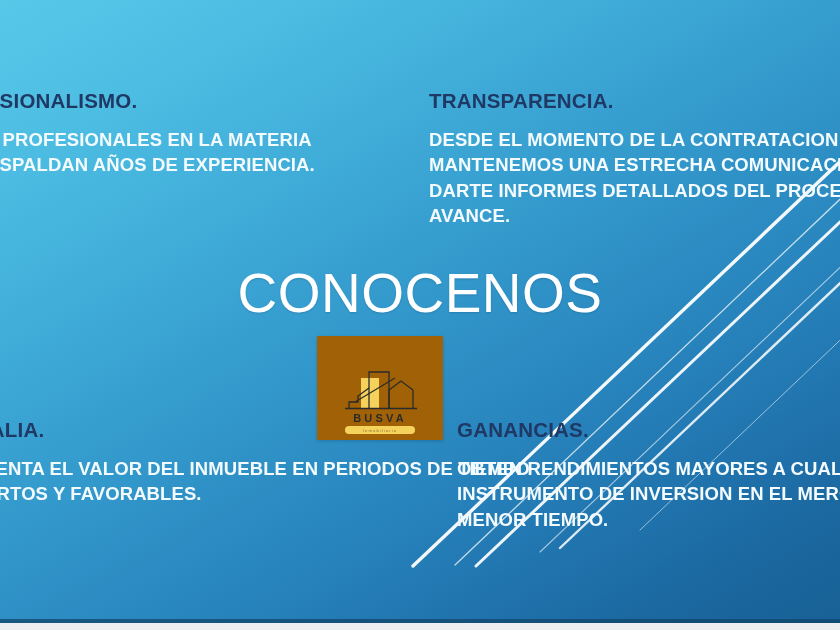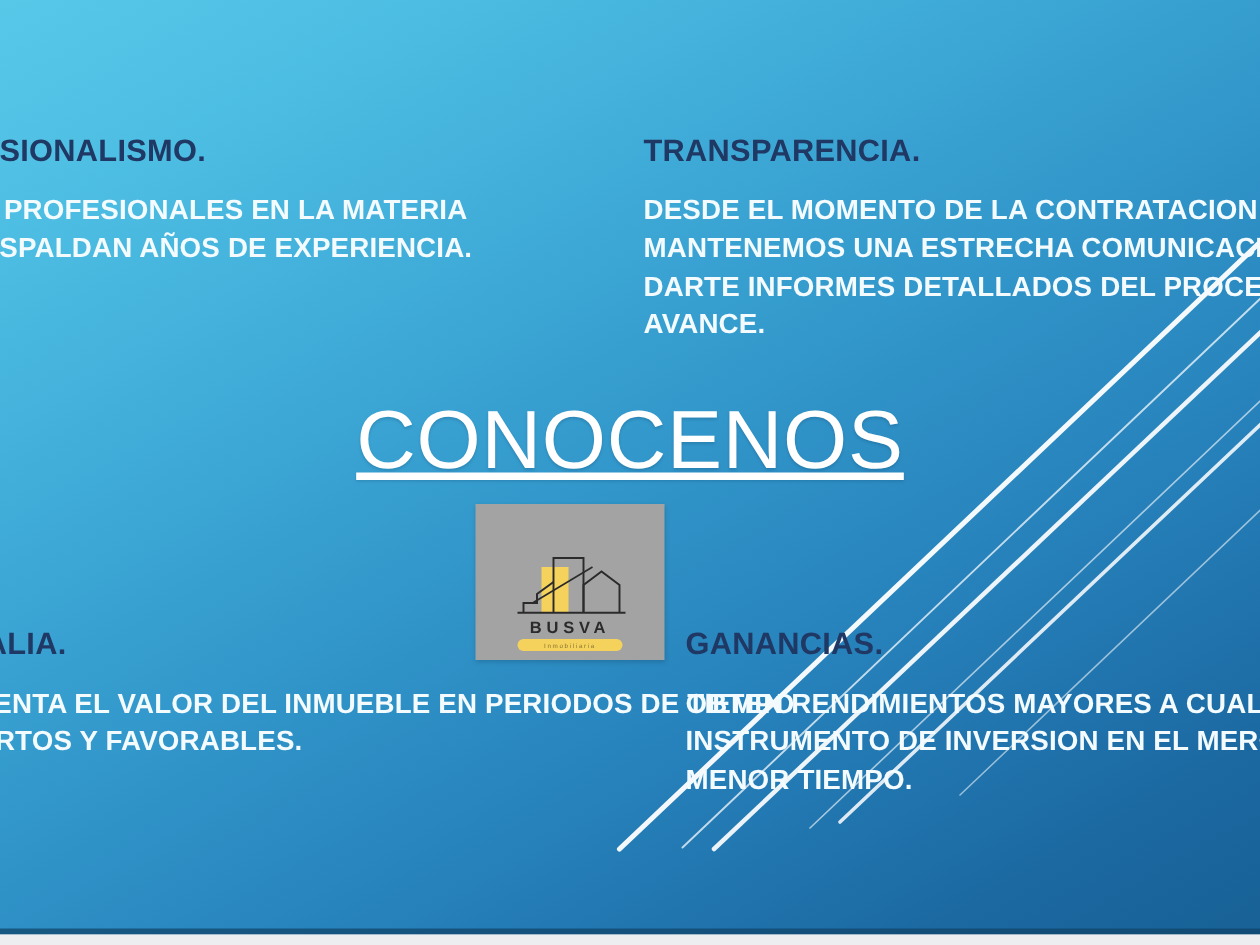--- a/index.html
+++ b/index.html
@@ -103,31 +103,30 @@
     left: 0;
     top: 266px;
     width: 840px;
     text-align: center;
     color: #ffffff;
     font-size: 55px;
     font-weight: normal;
     letter-spacing: .5px;
     line-height: 1;
     text-shadow: 0 1px 2px rgba(0,40,70,.18);
-    text-decoration: underline;
   }
 
   
   #logo-card {
     position: absolute;
     left: 317px;
     top: 336px;
     width: 126px;
     height: 104px;
-    background: #a3a3a3;
+    background: #a16207;
     box-shadow: 0 1px 3px rgba(0,30,60,.22);
   }
   #logo-card svg { display: block; }
 </style>
 </head>
 <body>
 
 <div id="slide-root">
 
   <div class="slide-bg"></div>

